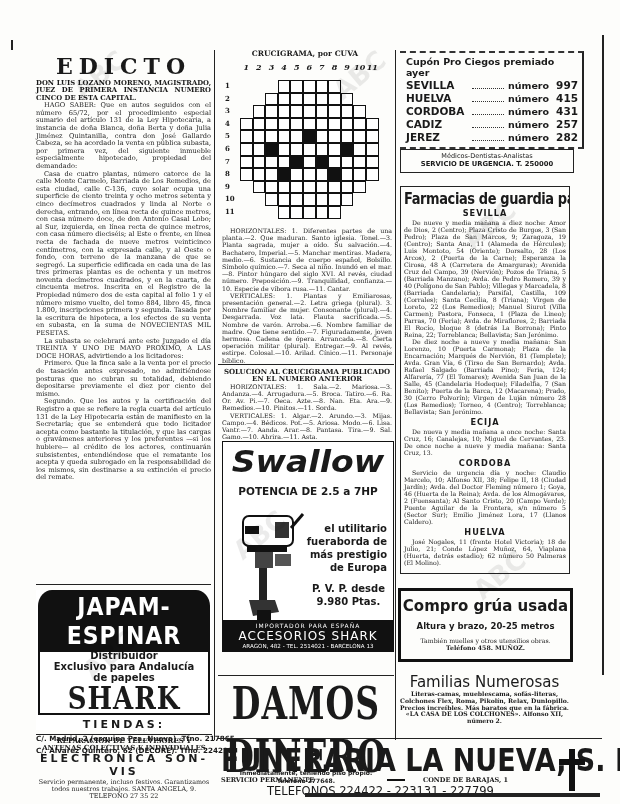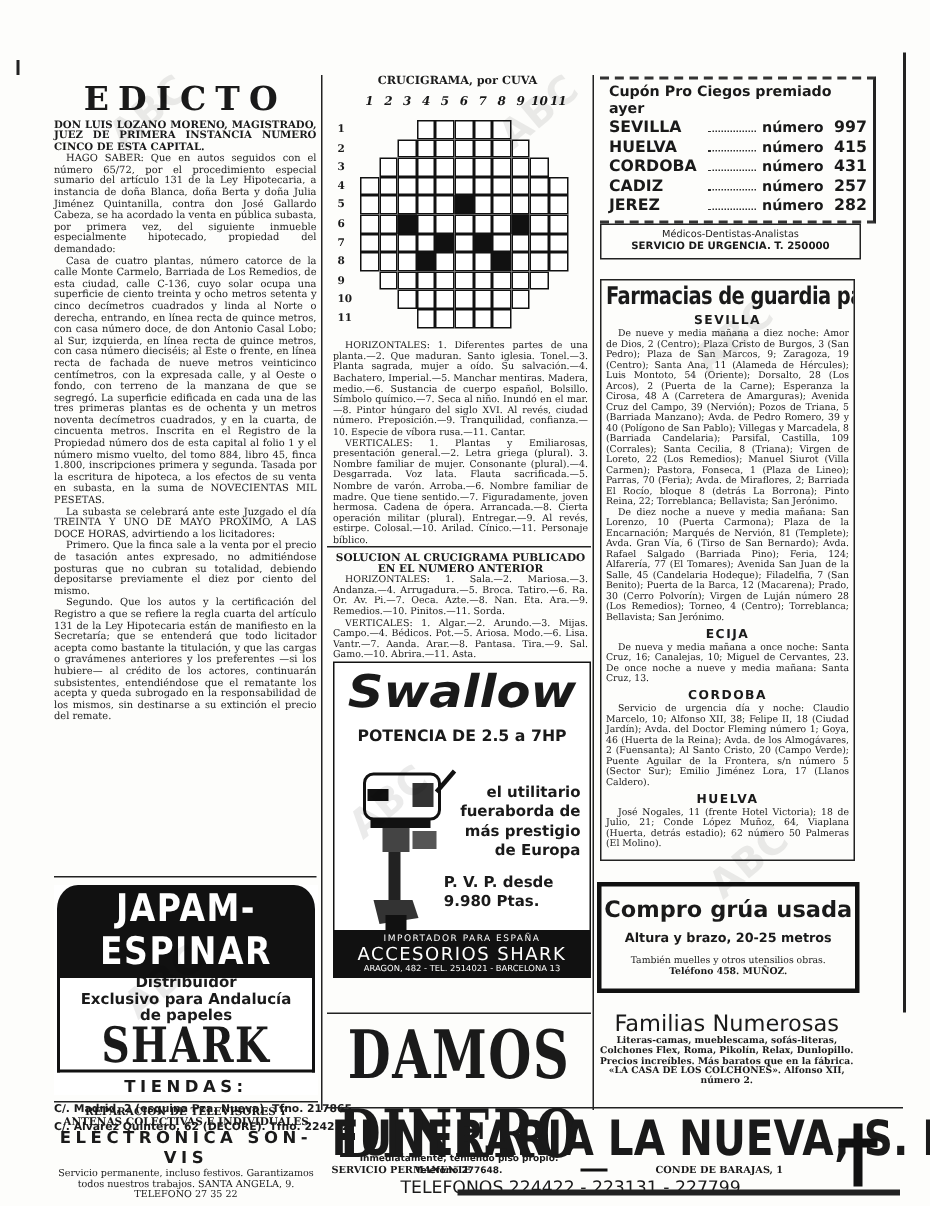--- a/index.html
+++ b/index.html
@@ -266,21 +266,21 @@
     <rect x="24" y="56" width="8" height="34" fill="#222"></rect>
     <path d="M14 88 L40 88 L44 100 L18 104 Z" fill="#333"></path>
     <rect x="22" y="98" width="14" height="10" fill="#111"></rect>
   </svg>
   <div class="abs sans-b" style="right:6px;top:80px;text-align:right;font-size:10px;line-height:13px;">
     <div>el utilitario</div>
     <div>fueraborda de</div>
     <div>más prestigio</div>
     <div>de Europa</div>
   </div>
-  <div class="abs sans-b" style="right:24px;top:140px;text-align:left;font-size:10px;line-height:13px;">
+  <div class="abs sans-b" style="right:8px;top:140px;text-align:center;font-size:10px;line-height:13px;">
     <div>P. V. P. desde</div>
     <div>9.980 Ptas.</div>
   </div>
 </div>
 <div class="abs" style="left:222px;top:620px;width:172px;height:32px;background:#111;color:#fff;text-align:center;font-family:'DejaVu Sans',sans-serif;">
   <div style="font-size:6px;letter-spacing:1px;margin-top:2px;">IMPORTADOR PARA ESPAÑA</div>
   <div style="font-size:12px;letter-spacing:1px;">ACCESORIOS SHARK</div>
   <div style="font-size:5.6px;">ARAGON, 482 - TEL. 2514021 - BARCELONA 13</div>
 </div>
 <div class="rule-h" style="left:218px;top:675px;width:176px;"></div>
@@ -356,21 +356,21 @@
 
 <div class="abs" style="left:397px;top:673px;width:175px;">
   <div class="center" style="font-family:'DejaVu Sans',sans-serif;font-weight:normal;font-size:15px;">Familias Numerosas</div>
   <div class="center" style="font-size:6.1px;line-height:6.8px;font-weight:bold;">Literas-camas, mueblescama, sofás-literas, Colchones Flex, Roma, Pikolín, Relax, Dunlopillo. Precios increíbles. Más baratos que en la fábrica. «LA CASA DE LOS COLCHONES». Alfonso XII, número 2.</div>
 </div>
 
 <div class="abs" style="left:217px;top:738px;width:385px;height:56px;border-top:1.5px solid #222;">
   <div class="funeraria" style="position:absolute;left:4px;top:2px;white-space:nowrap;">FUNERARIA LA NUEVA, S. L.</div>
   <div style="position:absolute;left:4px;top:37px;font-size:6.5px;font-weight:bold;">SERVICIO PERMANENTE</div>
   <div style="position:absolute;left:170px;top:40px;width:18px;height:2px;background:#111;"></div>
-  <div style="position:absolute;left:220px;top:37px;font-size:6.5px;font-weight:bold;">CONDE DE BARAJAS, 1</div>
+  <div style="position:absolute;left:206px;top:37px;font-size:6.5px;font-weight:bold;">CONDE DE BARAJAS, 1</div>
   <div style="position:absolute;left:50px;top:45px;font-family:'DejaVu Sans',sans-serif;font-size:11.5px;white-space:nowrap;">TELEFONOS 224422 - 223131 - 227799</div>
   <svg style="position:absolute;left:340px;top:8px;" width="30" height="46" viewBox="0 0 30 46">
     <rect x="12" y="2" width="6" height="42" fill="#111"></rect>
     <rect x="2" y="12" width="26" height="6" fill="#111"></rect>
     <circle cx="15" cy="15" r="3.5" fill="#111"></circle>
   </svg>
 </div>
 <div class="rule-h" style="left:305px;top:793px;width:295px;height:4px;"></div>
 
 <div class="watermark" style="left:70px;top:60px;">ABC</div>

